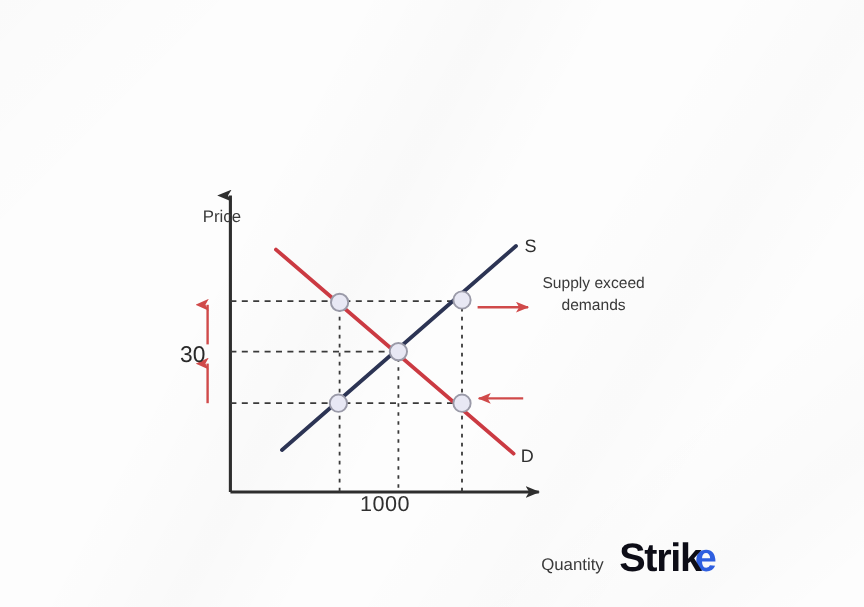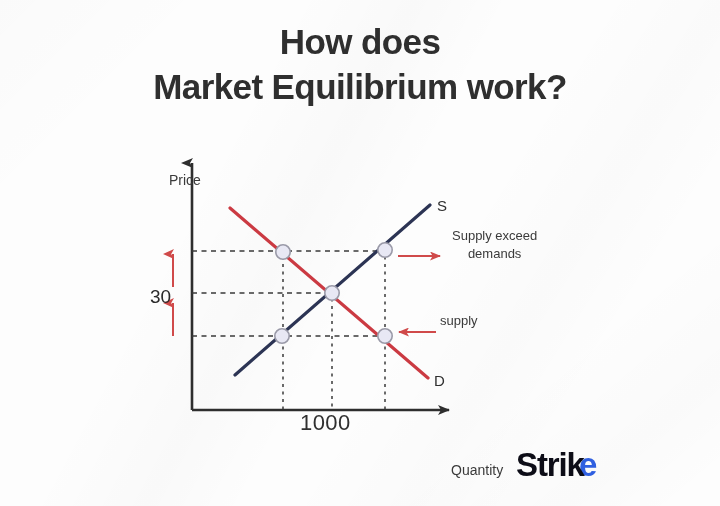--- a/index.html
+++ b/index.html
@@ -64,21 +64,21 @@
     margin-top: 48px;
   }
   .axis-label-price { left: 169px; top: 124px; }
   .axis-label-quantity { left: 451px; top: 414px; }
 
   .tick-1000 {
     position: absolute;
     left: 300px;
     top: 410px;
     color: #303030;
-    font-size: 22px;
+    font-size: 18px;
     letter-spacing: 0.4px;
     white-space: nowrap;
   }
 
   .curve-letter {
     position: absolute;
     color: #2f2f2f;
     font-size: 15px;
     font-weight: normal;
   }
@@ -123,24 +123,20 @@
     margin-left: -5px;
     z-index: 0;
   }
   .logo-k { position: relative; z-index: 1; margin-left: 32px; }
 </style>
 </head>
 <body>
 
 <div id="infographic">
 
-  <div class="title-block">
-    <span class="title-line">How does</span>
-    <span class="title-line">Market Equilibrium work?</span>
-  </div>
 
   <div class="chart-area">
 
     <svg class="chart-svg" width="720" height="506" viewBox="0 0 720 506">
 
       <defs>
         <marker id="arrowDarkUp" markerWidth="10" markerHeight="12" refX="5" refY="11" orient="auto" markerUnits="userSpaceOnUse">
           <path d="M5,0 L10,12 L5,9 L0,12 Z" fill="#2e2e2e"></path>
         </marker>
         <marker id="arrowDarkRight" markerWidth="12" markerHeight="10" refX="11" refY="5" orient="auto" markerUnits="userSpaceOnUse">
@@ -203,21 +199,20 @@
     <div class="curve-letter curve-letter-s">S</div>
 
     <div class="curve-letter curve-letter-d">D</div>
 
     <div class="annotation annotation-supply">
       <span class="ln">Supply exceed</span>
       <span class="ln">demands</span>
     </div>
 
     <div class="annotation annotation-demand">
-      <span class="ln">supply</span>
     </div>
   </div>
 
   <div class="logo">
     <span class="logo-k">Strik</span><span class="logo-e">e</span>
   </div>
 
 </div>
 
 </body></html>

